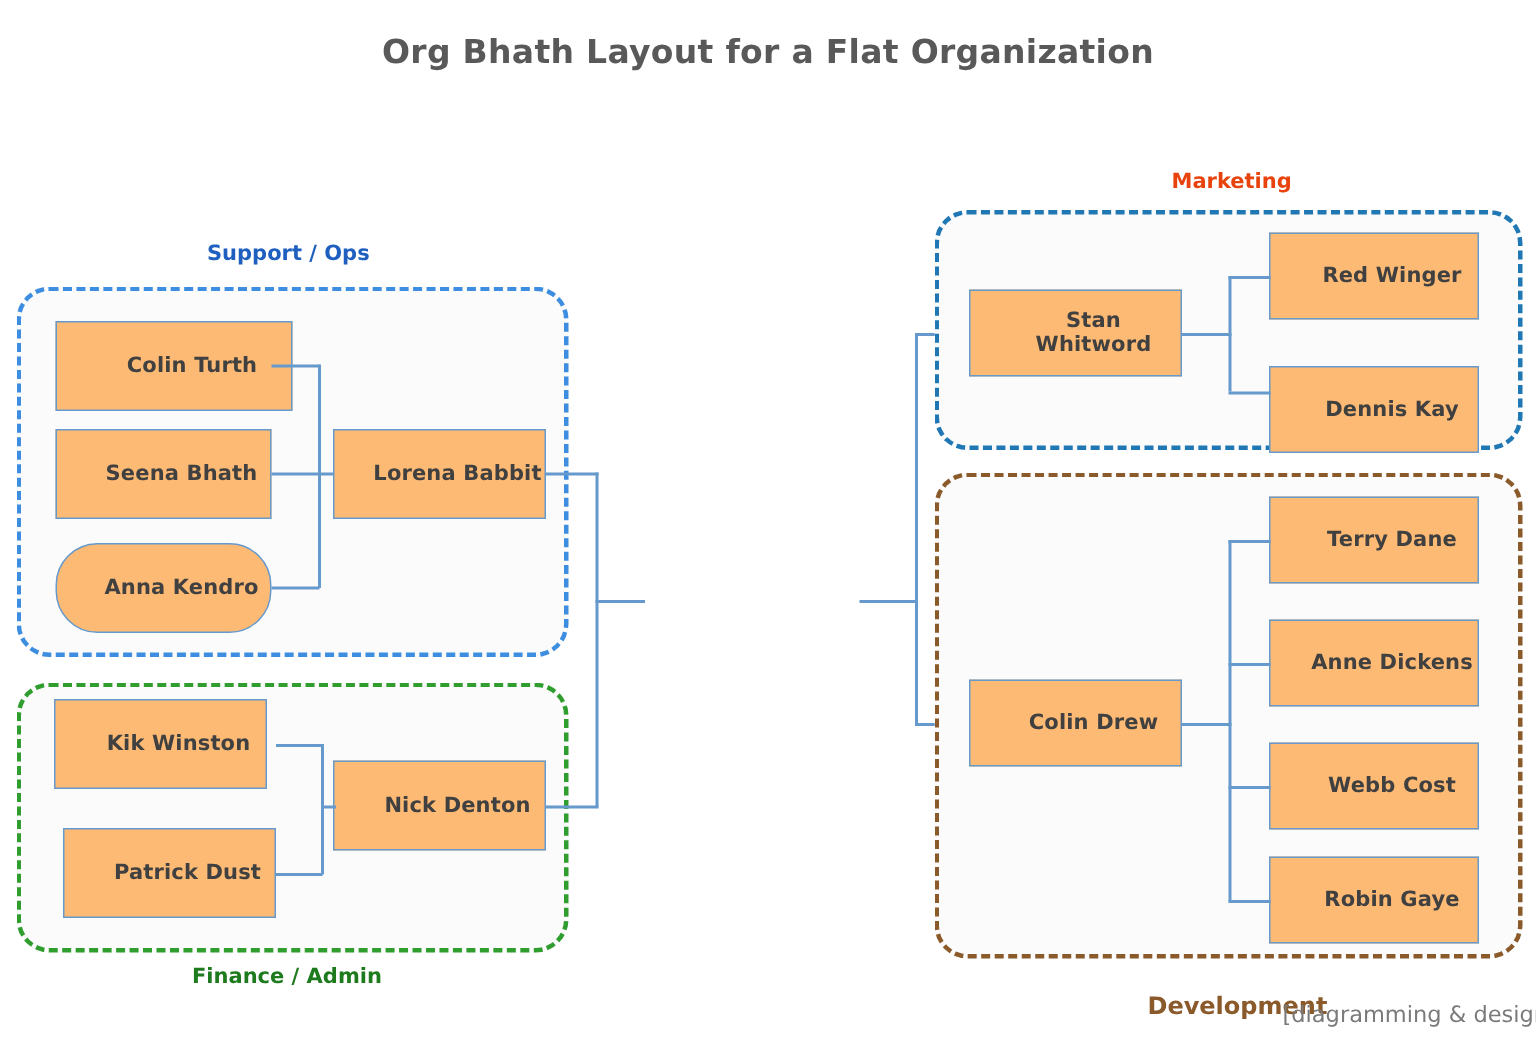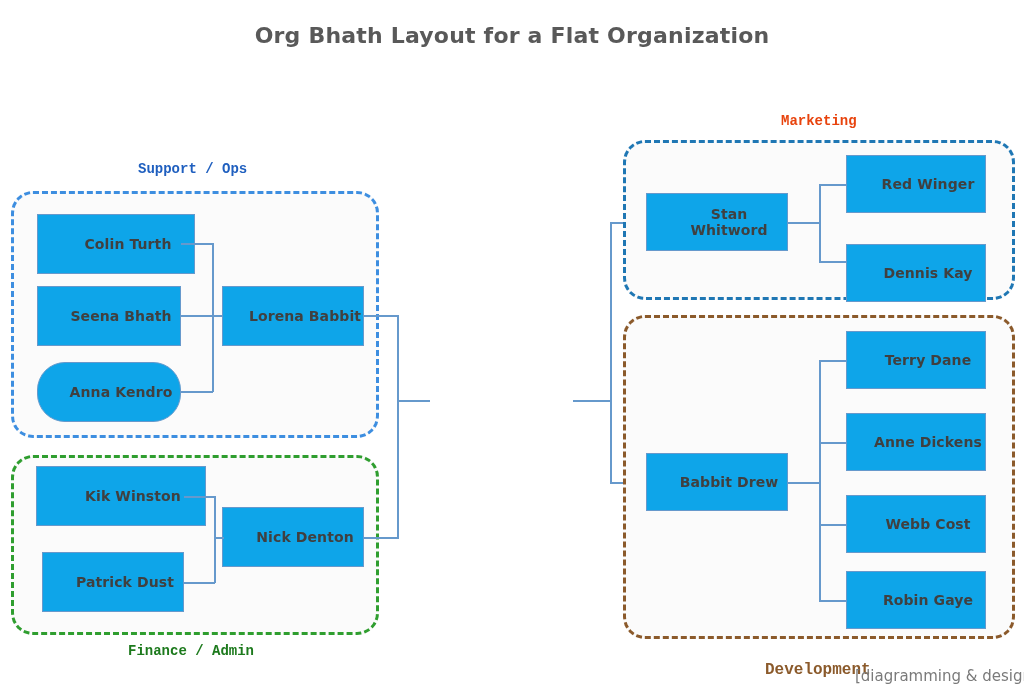--- a/index.html
+++ b/index.html
@@ -26,29 +26,28 @@
     border-style:dashed;
     border-width:3px;
     border-radius:22px;
     box-sizing:border-box;
     background:#fbfbfb;
   }
   .group-label{
     position:absolute;
     font-size:14px;font-weight:bold;
     white-space:nowrap;
-    font-family:Liberation Mono, monospace;
   }
 
   
   .node{
     position:absolute;
     box-sizing:border-box;
     border:1.6px solid #6699cc;
-    background:#0ea5e9;
+    background:#fdba74;
     display:flex;
     align-items:center;
     justify-content:center;
     font-size:14px;
     color:#404040;
     font-weight:bold;
     text-align:center;
     letter-spacing:.1px;
     padding-left:24px;
   }
@@ -91,21 +90,21 @@
   <div class="node" style="left:222px;top:286px;width:142px;height:60px;">Lorena Babbit</div>
 
   <div class="ln h" style="left:181px;top:243px;width:32px;"></div>
   <div class="ln h" style="left:181px;top:315px;width:41px;"></div>
   <div class="ln h" style="left:181px;top:391px;width:32px;"></div>
   <div class="ln v" style="left:212px;top:243px;height:149px;"></div>
 
   <div class="group" style="left:11px;top:455px;width:368px;height:180px;border-color:#2f9e2f;"></div>
   <div class="group-label" style="left:128px;top:643px;color:#1d7a1d;">Finance / Admin</div>
 
-  <div class="node" style="left:36px;top:466px;width:170px;height:60px;">Kik Winston</div>
+  <div class="node" style="left:36px;top:466px;width:142px;height:60px;">Kik Winston</div>
   <div class="node" style="left:42px;top:552px;width:142px;height:60px;">Patrick Dust</div>
   <div class="node" style="left:222px;top:507px;width:142px;height:60px;">Nick Denton</div>
 
   <div class="ln h" style="left:184px;top:496px;width:31px;"></div>
   <div class="ln h" style="left:184px;top:582px;width:31px;"></div>
   <div class="ln v" style="left:214px;top:496px;height:87px;"></div>
   <div class="ln h" style="left:214px;top:537px;width:10px;"></div>
 
 
   <div class="ln h" style="left:364px;top:315px;width:35px;"></div>
@@ -126,21 +125,21 @@
   <div class="node" style="left:846px;top:244px;width:140px;height:58px;">Dennis Kay</div>
 
   <div class="ln h" style="left:788px;top:222px;width:33px;"></div>
   <div class="ln v" style="left:819px;top:184px;height:77px;"></div>
   <div class="ln h" style="left:819px;top:184px;width:28px;"></div>
   <div class="ln h" style="left:819px;top:261px;width:28px;"></div>
 
   <div class="group" style="left:623px;top:315px;width:392px;height:324px;border-color:#8b5a2b;"></div>
   <div class="group-label" style="left:765px;top:661px;color:#8b5a2b;font-size:16px;">Development</div>
 
-  <div class="node" style="left:646px;top:453px;width:142px;height:58px;">Babbit Drew</div>
+  <div class="node" style="left:646px;top:453px;width:142px;height:58px;">Colin Drew</div>
   <div class="node" style="left:846px;top:331px;width:140px;height:58px;">Terry Dane</div>
   <div class="node" style="left:846px;top:413px;width:140px;height:58px;">Anne Dickens</div>
   <div class="node" style="left:846px;top:495px;width:140px;height:58px;">Webb Cost</div>
   <div class="node" style="left:846px;top:571px;width:140px;height:58px;">Robin Gaye</div>
 
   <div class="ln h" style="left:788px;top:482px;width:33px;"></div>
   <div class="ln v" style="left:819px;top:360px;height:241px;"></div>
   <div class="ln h" style="left:819px;top:360px;width:28px;"></div>
   <div class="ln h" style="left:819px;top:442px;width:28px;"></div>
   <div class="ln h" style="left:819px;top:524px;width:28px;"></div>

